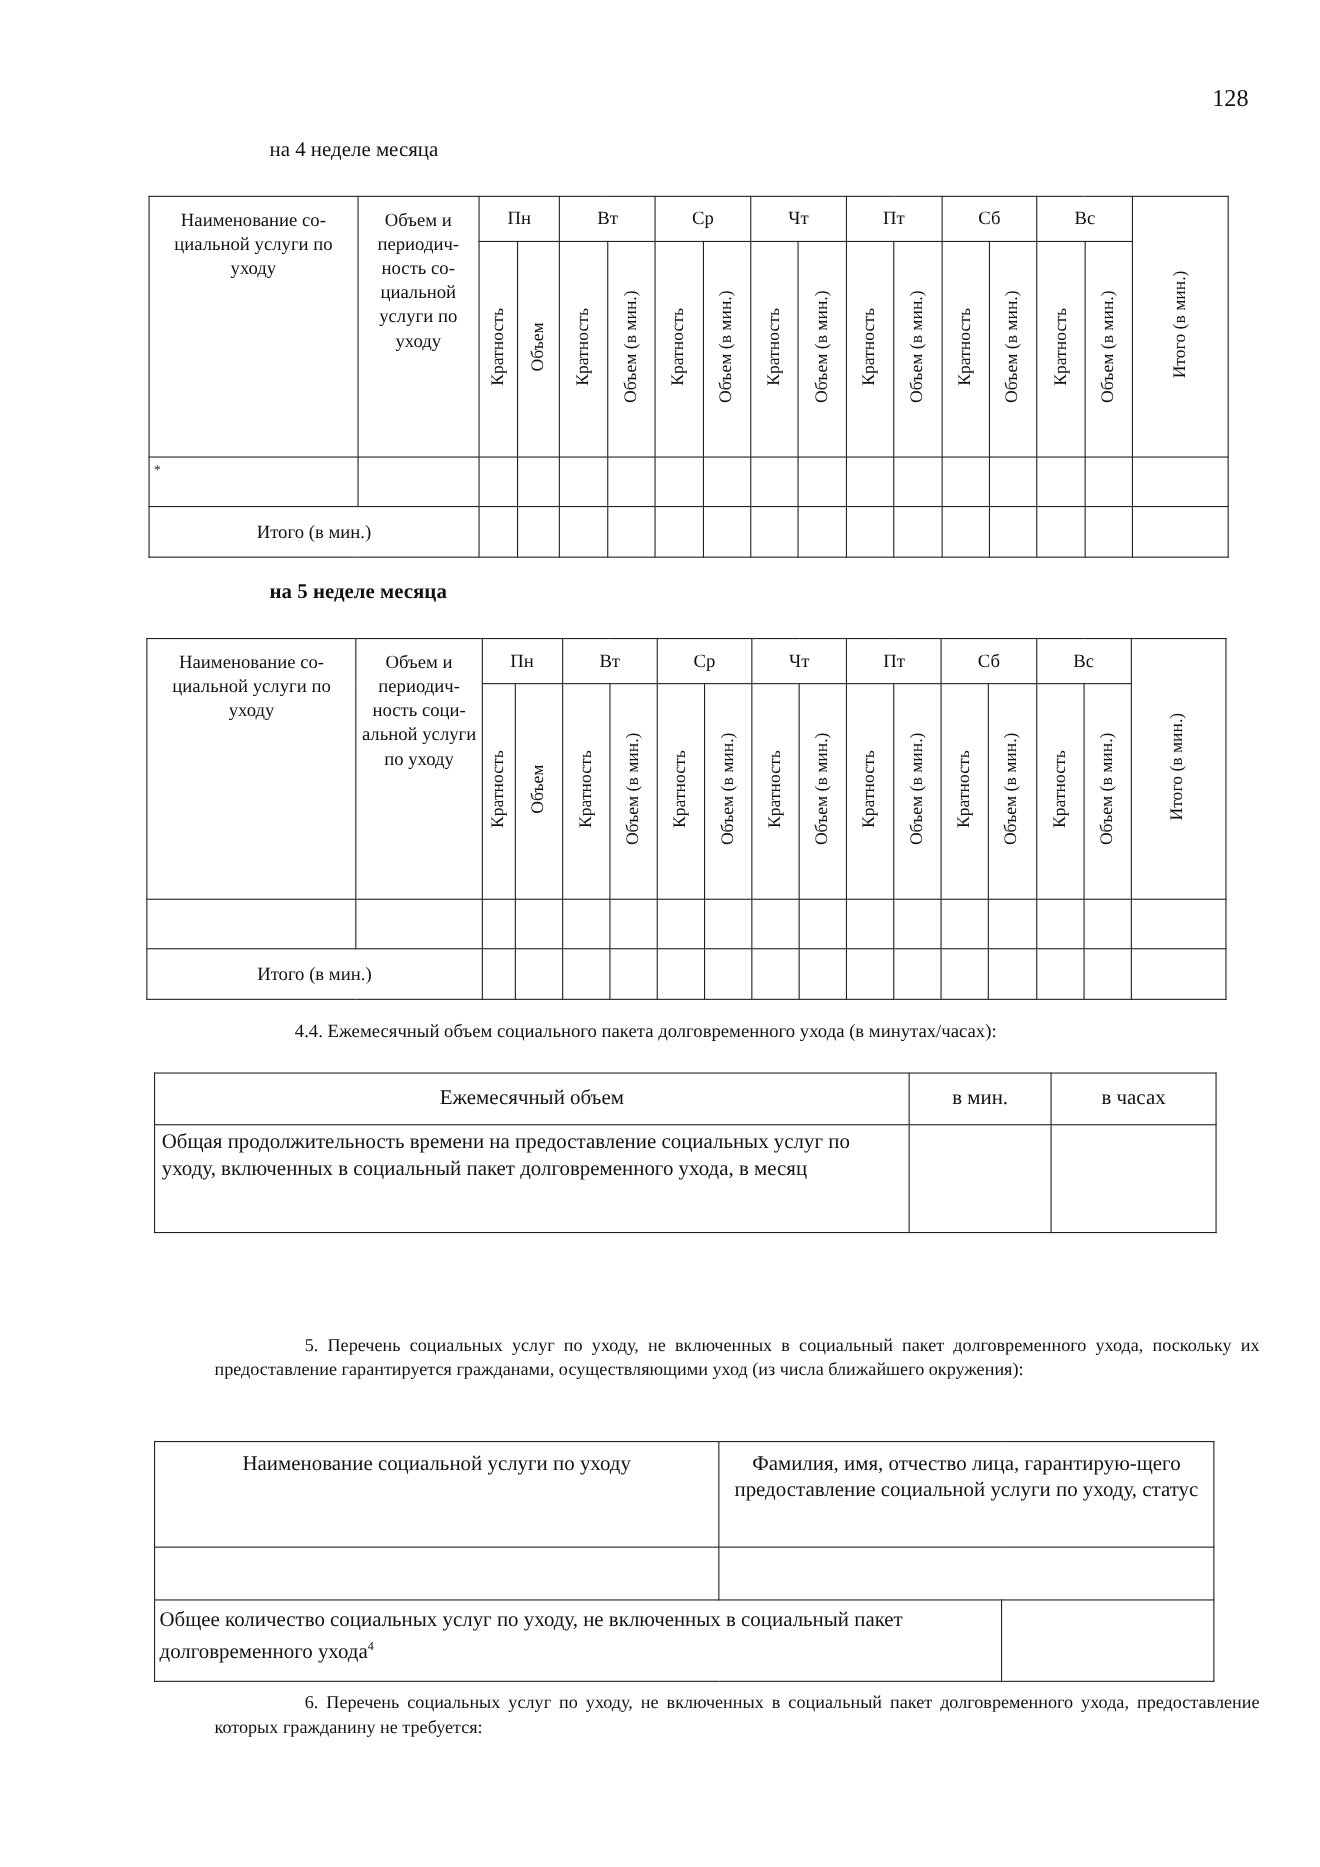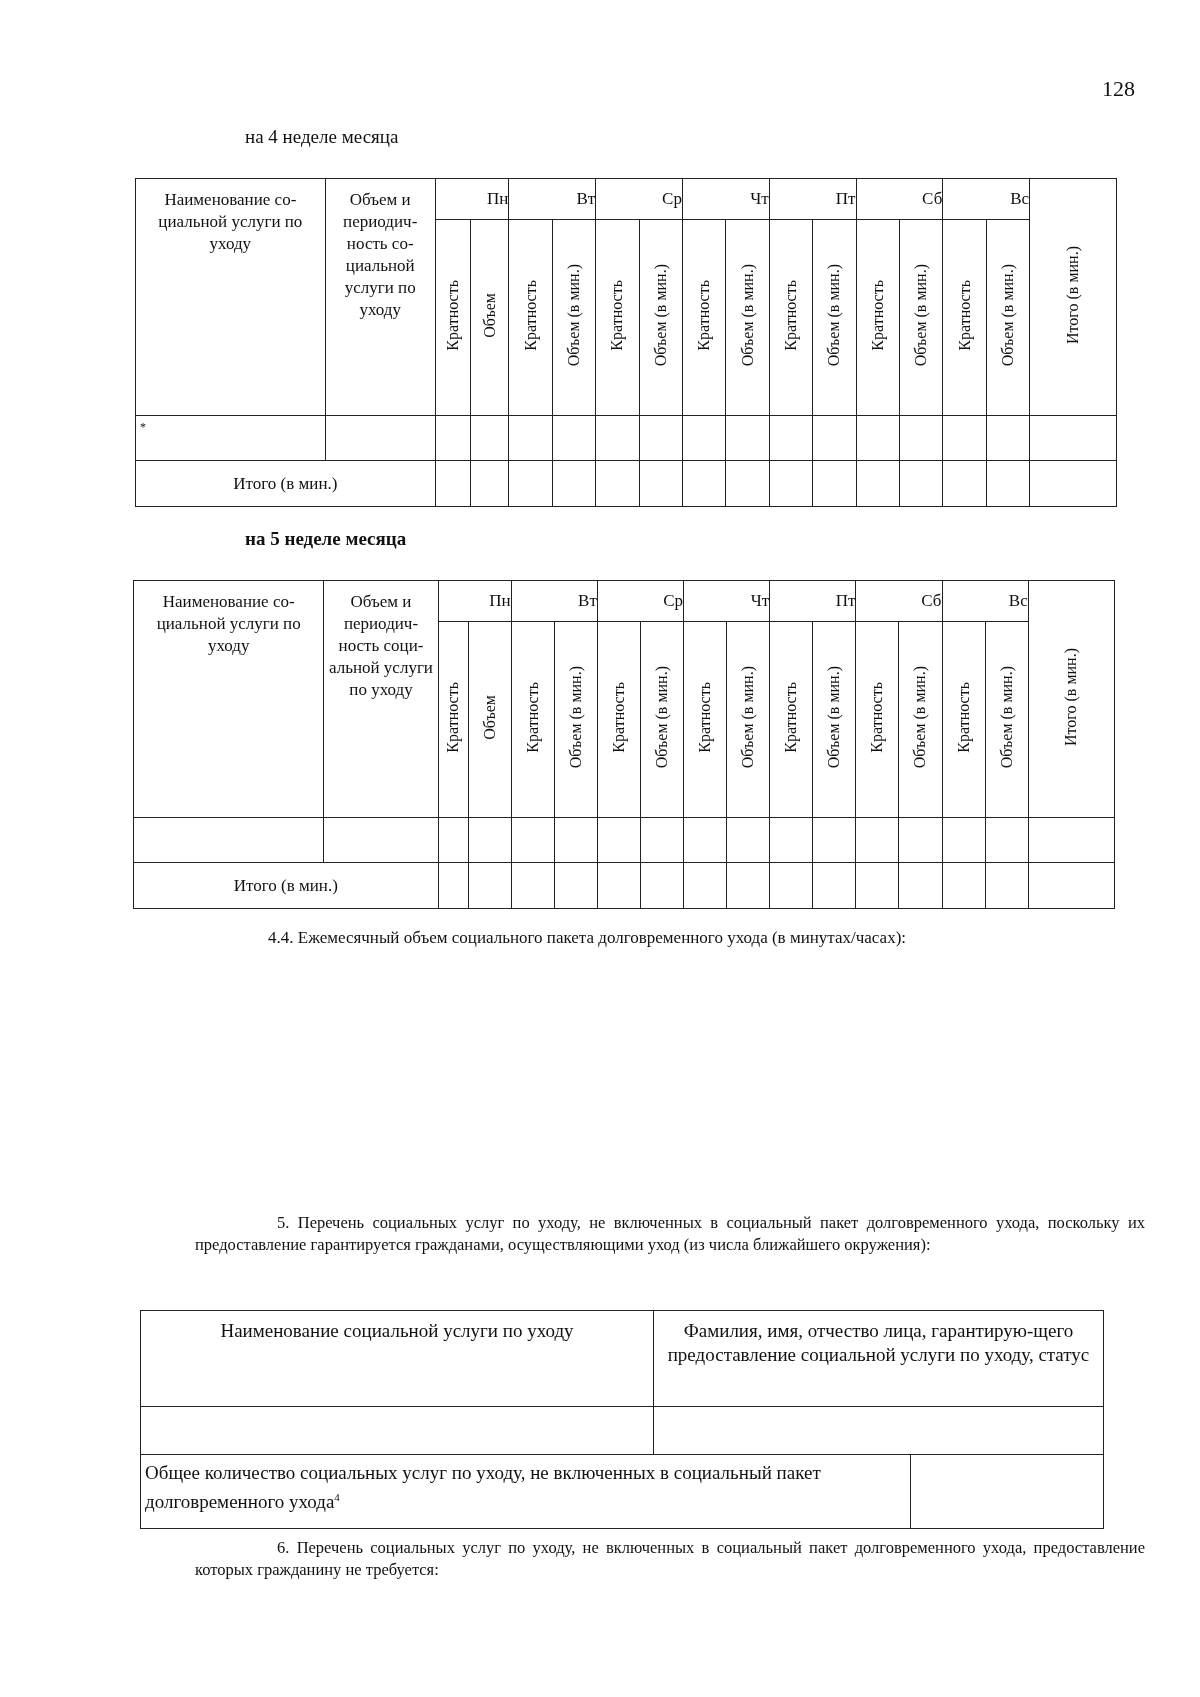--- a/index.html
+++ b/index.html
@@ -4,21 +4,21 @@
 <style>
   html, body { margin:0; padding:0; background:#fff; }
   body { width:1200px; height:1697px; position:relative; overflow:hidden;
          font-family:"Liberation Serif", "DejaVu Serif", serif; color:#111; }
   .abs { position:absolute; }
   .pagenum { left:1060px; top:76px; font-size:22px;margin-left:42px; }
   .caption { font-size:19px; }
   table { border-collapse:collapse; position:absolute; table-layout:fixed; }
   td, th { border:1.4px solid #222; padding:0; font-weight:normal; font-size:17px; }
   .hdr-name { text-align:center; vertical-align:top; padding-top:10px; line-height:22px; }
-  .day { text-align:right; height:40px; font-size:17px; }
+  .day { text-align:center; height:40px; font-size:17px; }
   .vert { height:195px; vertical-align:middle; text-align:center; }
   .vert span { display:inline-block; writing-mode:vertical-rl; transform:rotate(180deg);
                white-space:nowrap; font-size:16px; }
   .itogo-label { text-align:center; font-size:17px; }
   .star { vertical-align:top; font-size:12px; padding:4px 0 0 4px; }
   .para { font-size:16.5px; line-height:22px; text-align:justify;margin-left:28px; }
   .t44 td { font-size:19px; line-height:24px; }
   .t5 td { font-size:19px; line-height:24px; }
 </style>
 </head>
@@ -207,20 +207,30 @@
   </table>
 
 <div class="abs" style="left:268px; top:928px; font-size:17px;">4.4. Ежемесячный объем социального пакета долговременного ухода (в минутах/часах):</div>
 <table class="t44" style="left:140px; top:975px; width:965px;">
   <colgroup>
       <col style="width:686px">
       <col style="width:129px">
       <col style="width:150px">
     </colgroup>
   <tbody>
+      <tr style="height:47px">
+    <td style="text-align:center;">Ежемесячный объем</td>
+    <td style="text-align:center;">в мин.</td>
+    <td style="text-align:center;">в часах</td>
+  </tr>
+  <tr style="height:98px">
+    <td style="padding:4px 30px 4px 6px; vertical-align:top;">Общая продолжительность времени на предоставление социальных услуг по уходу, включенных в социальный пакет долговременного ухода, в месяц</td>
+    <td></td>
+    <td></td>
+  </tr>
 </tbody>
   </table>
 
 <div class="abs para" style="left:167px; top:1212px; width:950px; text-indent:82px;">5. Перечень социальных услуг по уходу, не включенных в социальный пакет долговременного ухода, поскольку их предоставление гарантируется гражданами, осуществляющими уход (из числа ближайшего окружения):</div>
 <table class="t5" style="left:140px; top:1310px; width:963px;">
   <colgroup>
       <col style="width:513px">
       <col style="width:257px">
       <col style="width:193px">
     </colgroup>

